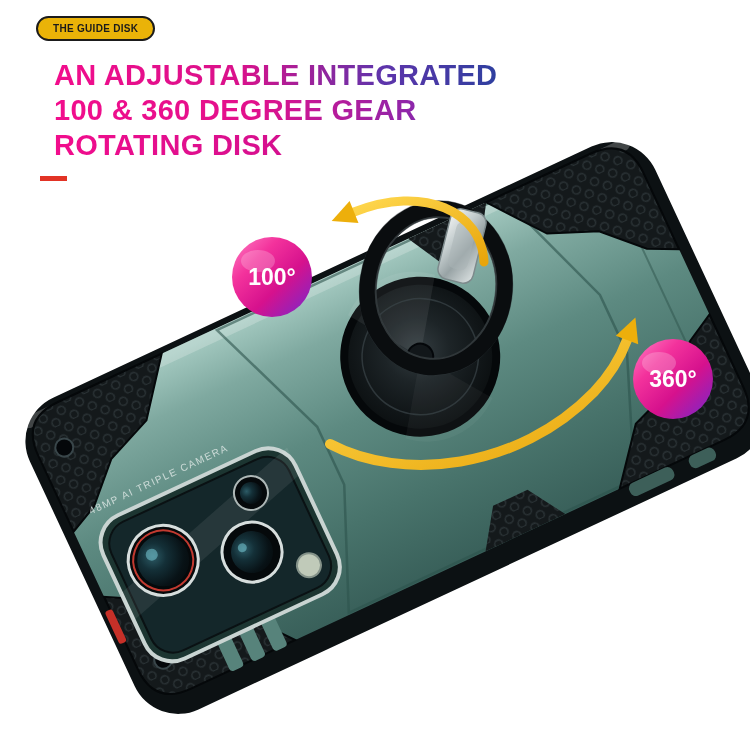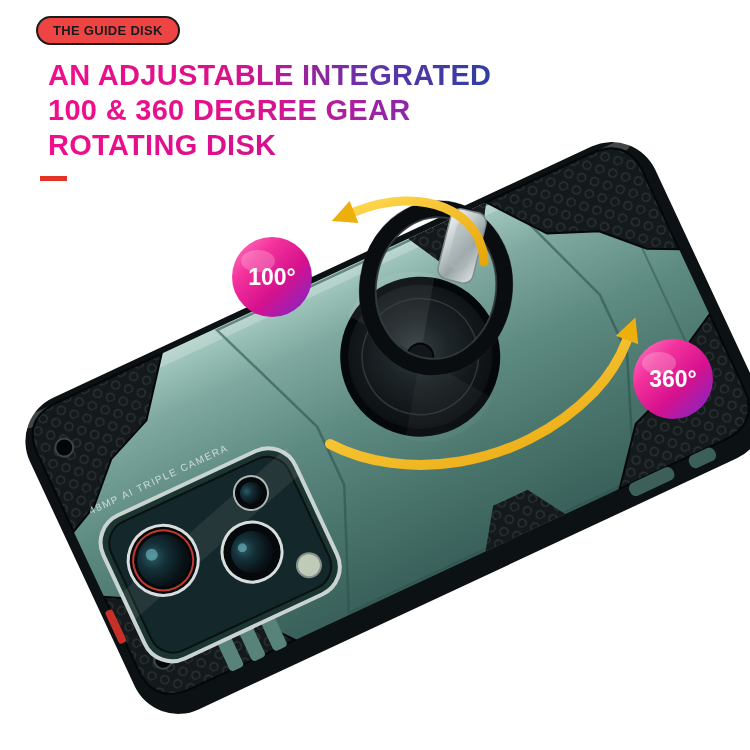--- a/index.html
+++ b/index.html
@@ -2,25 +2,25 @@
 <html style="--accent-pink: #f20d8c; --accent-blue: #2e3f9f; --accent-purple: #8a27ab; --red-accent: #e23325; --arrow-gold: #edaf0b; --case-teal: #5d8a81; --badge-gradient-start: #ff80c4; --badge-gradient-end: #7429cf;"><head>
 <meta charset="utf-8">
 <style>
   html,body{margin:0;padding:0;background:#ffffff;}
   body{width:750px;height:750px;position:relative;overflow:hidden;
        font-family:"Liberation Sans",sans-serif;}
 
   .guide-badge{
     position:absolute;left:36px;top:16px;
     border:2.5px solid #1b1b1b;border-radius:16px;
-    padding:5px 15px;font-size:13px;font-weight:bold;color:#1b1b1b;
-    letter-spacing:.3px;background:#ef4444;width:max-content;
+    padding:5px 15px;font-size:10px;font-weight:bold;color:#1b1b1b;
+    letter-spacing:.3px;background:#eab308;width:max-content;
   }
 
-  .headline{position:absolute;left:48px;top:58px;}
+  .headline{position:absolute;left:54px;top:58px;}
   .h-line{
     font-weight:bold;font-size:29px;line-height:35px;letter-spacing:.3px;
     width:max-content;
     -webkit-background-clip:text;background-clip:text;color:transparent;
   }
   .h1g{background-image:linear-gradient(92deg,var(--accent-pink,#f20d8c) 0%,#d9118b 42%,#5e34ab 74%,var(--accent-blue,#2e3f9f) 100%);}
   .h2g{background-image:linear-gradient(92deg,var(--accent-pink,#f20d8c) 0%,#e2118c 55%,var(--accent-purple,#8a27ab) 100%);}
   .h3g{background-image:linear-gradient(92deg,var(--accent-pink,#f20d8c) 0%,#d5108f 100%);}
 
   .red-dash{

